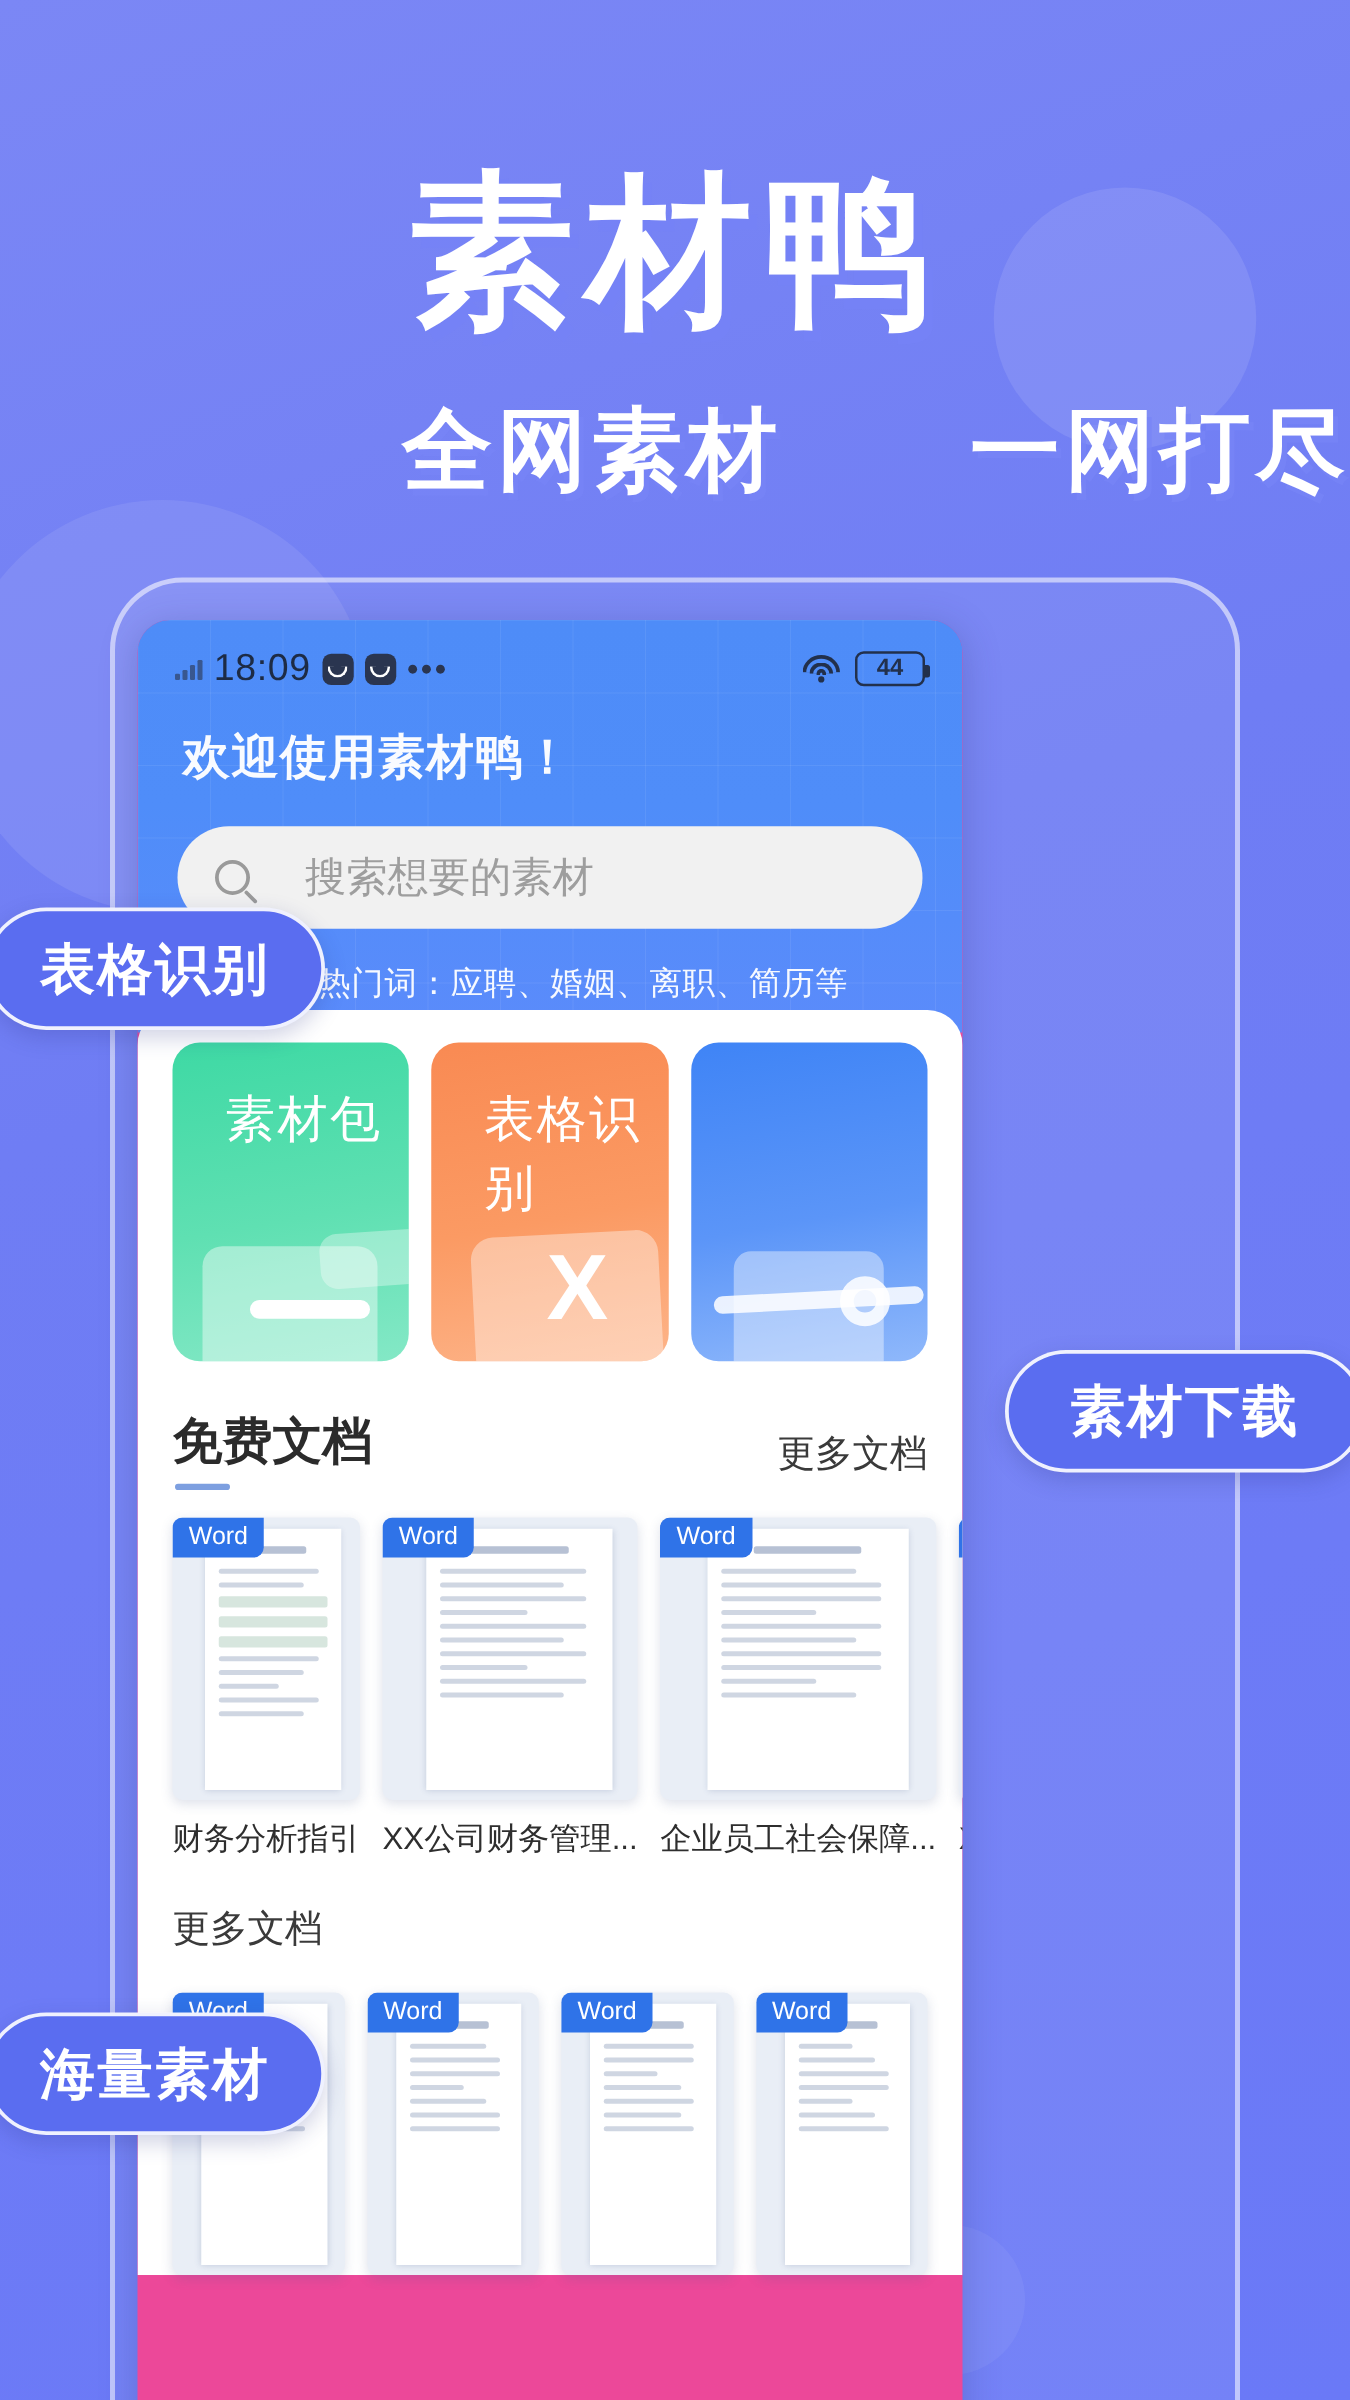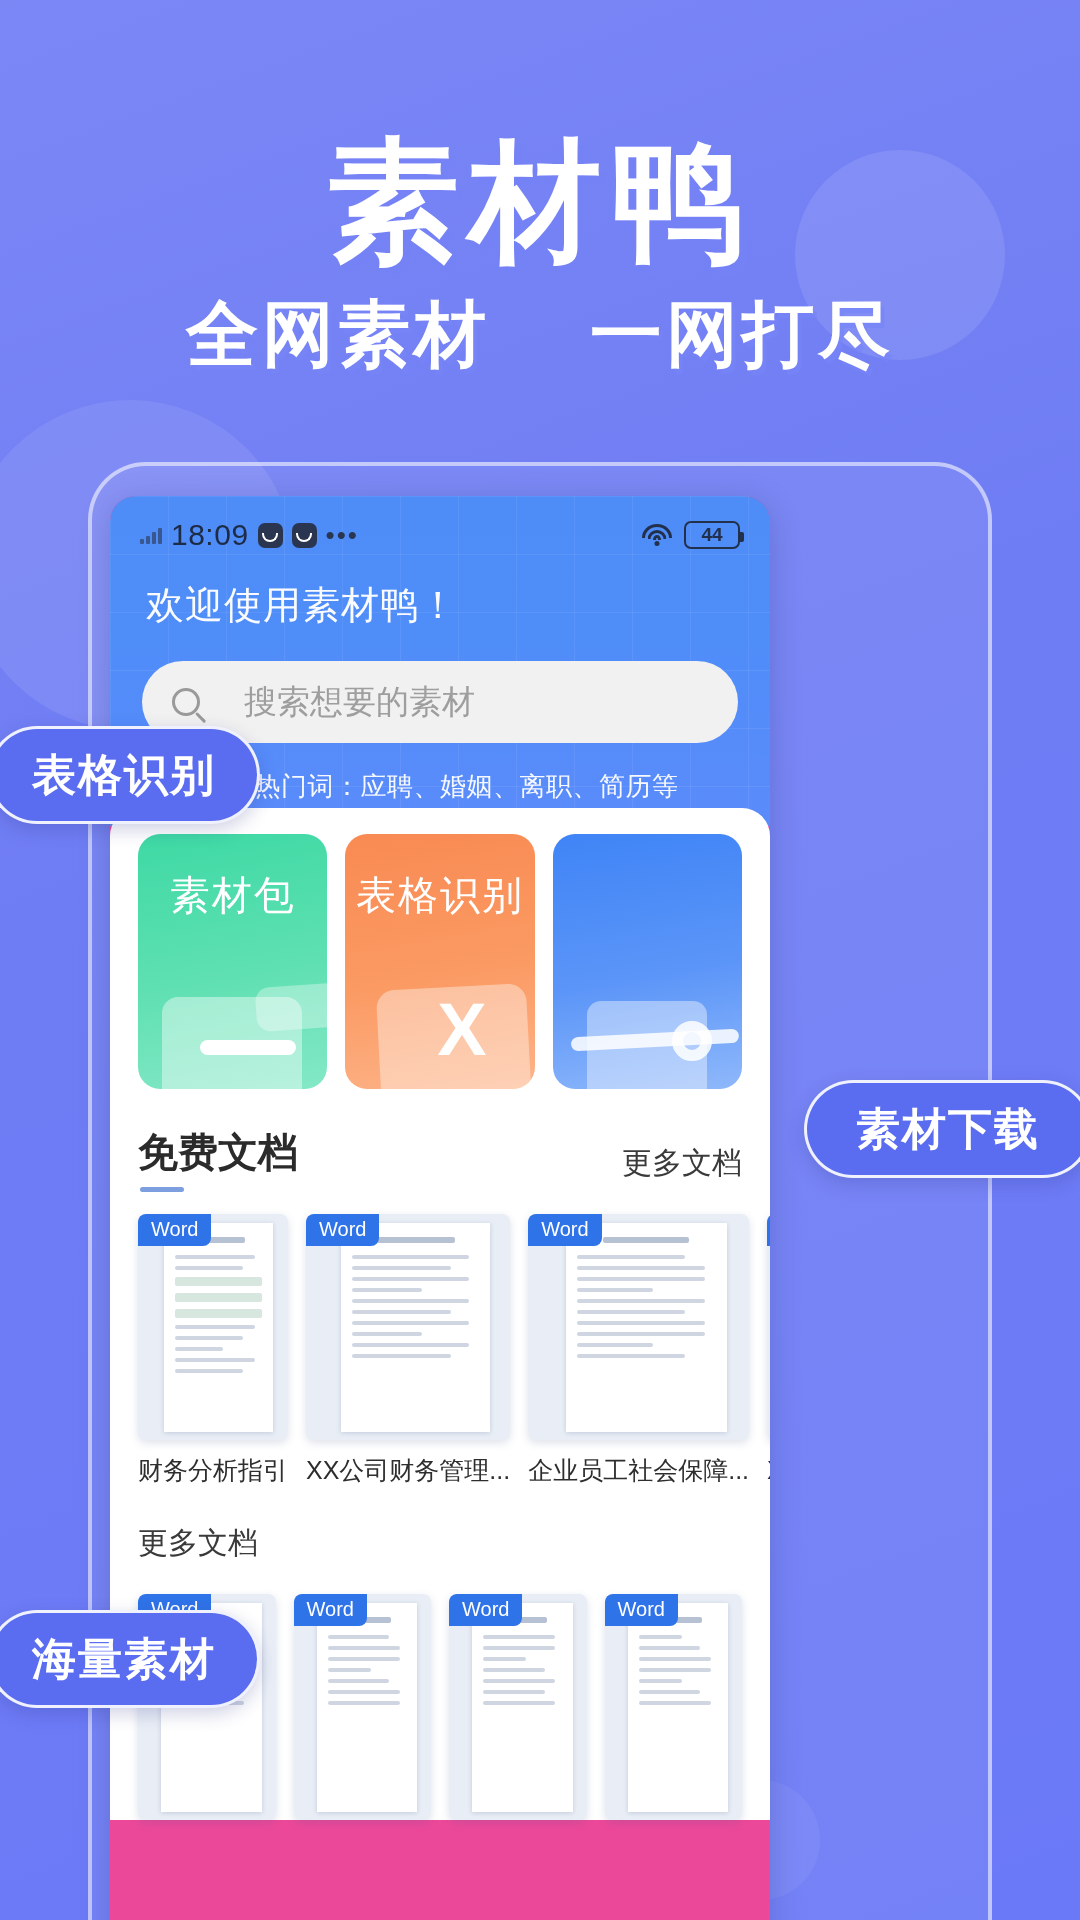--- a/index.html
+++ b/index.html
@@ -17,23 +17,24 @@
   .blob-sm { width:120px; height:120px; left:700px; top:1780px; background:rgba(255,255,255,.06); }
 
   
   .hero { position:absolute; left:0; right:0; top:130px; text-align:center; z-index:4; }
   .hero-title {
     font-size:132px; font-weight:bold; color:#ffffff; letter-spacing:10px;
     line-height:1.08; text-shadow:7px 9px 0 rgba(118,131,246,.85);
     font-family:"DejaVu Sans","Liberation Sans",sans-serif;
   }
   .hero-sub {
-    margin-top:14px; font-size:72px; font-weight:bold; color:#ffffff;
+    margin-top:40px; font-size:72px; font-weight:bold; color:#ffffff;
     letter-spacing:4px; text-shadow:4px 5px 0 rgba(120,133,246,.7);
-    font-family:Liberation Serif, serif;
+    font-family:Liberation Mono, monospace;
+    text-align:right;
   }
   .hero-sub .gap { display:inline-block; width:56px; }
 
   
   .phone-outer {
     position:absolute; left:88px; top:462px; width:904px; height:1520px;
     border:4px solid rgba(255,255,255,.55); border-top-left-radius:58px;
     border-top-right-radius:58px; background:rgba(255,255,255,.07);
     z-index:2;
   }
@@ -82,43 +83,43 @@
   .wifi .w3 { width:8px; height:5px; top:11px; }
   .wifi .wd { width:5px; height:5px; border-radius:50%; background:#22304c; border:none; top:17px; }
   .batt { width:56px; height:28px; border:2.5px solid #22304c; border-radius:7px;
           display:flex; align-items:center; justify-content:center; position:relative; }
   .batt::after { content:""; position:absolute; right:-6px; top:9px; width:4px; height:10px;
                  background:#22304c; border-radius:0 2px 2px 0; }
   .batt span { font-size:19px; color:#22304c; font-weight:bold; }
 
   
   .welcome { position:relative; z-index:2; padding:22px 36px 0 36px; font-size:38px;
-             color:rgba(255,255,255,.97); font-weight:400; letter-spacing:1px; }
+             color:rgba(255,255,255,.97); font-weight:700; letter-spacing:1px; }
   .searchbar {
     position:relative; z-index:2; margin:30px 32px 0 32px; height:82px;
     background:#f1f1f1; border-radius:41px; display:flex; align-items:center;
     padding:0 30px; gap:18px;
   }
   .search-ico { width:28px; height:28px; border:3.4px solid #9a9a9a; border-radius:50%;
                 position:relative; flex:none; }
   .search-ico::after { content:""; position:absolute; right:-10px; bottom:-6px; width:13px;
                        height:3.4px; background:#9a9a9a; transform:rotate(45deg); border-radius:2px; }
   .search-ph { font-size:33px; color:#9e9e9e;margin-left:26px; }
   .hotwords { position:relative; z-index:2; text-align:center; margin-top:26px;
               font-size:26px; color:rgba(255,255,255,.95); letter-spacing:.5px; }
 
   
   .sheet { background:#fff; border-radius:28px 28px 0 0; margin-top:-18px; position:relative;
            z-index:5; padding:26px 28px 0 28px; }
 
   
   .features { display:flex; gap:18px; }
   .fcard { flex:1; height:255px; border-radius:22px; position:relative; overflow:hidden; }
-  .fcard .flabel { position:absolute; top:34px; left:0; right:0; text-align:center;
-                   font-size:40px; color:#fff; font-weight:500; letter-spacing:2px; z-index:3; }
+  .fcard .flabel { position:absolute; top:34px; left:0; right:0; text-align:left;
+                   font-size:40px; color:#fff; font-weight:500; letter-spacing:2px; z-index:3;padding-left:42px; }
   .f-green { background:linear-gradient(170deg,#3ed9a4 0%,#5fe0b2 55%,#84e8c6 100%); }
   .f-orange{ background:linear-gradient(170deg,#f98a53 0%,#fb9a63 55%,#fdb489 100%); }
   .f-blue  { background:linear-gradient(170deg,#3f84f6 0%,#5b95f8 55%,#8fb8fb 100%); }
   .folder { position:absolute; left:24px; bottom:-26px; width:140px; height:118px;
             background:rgba(255,255,255,.42); border-radius:16px; }
   .folder::before { content:""; position:absolute; right:-46px; top:-12px; width:92px; height:44px;
             background:rgba(255,255,255,.34); border-radius:14px; transform:rotate(-4deg); }
   .folder-bar { position:absolute; left:62px; bottom:34px; width:96px; height:15px;
             background:#fff; border-radius:8px; }
   .xsheet { position:absolute; right:6px; bottom:-24px; width:150px; height:126px;

